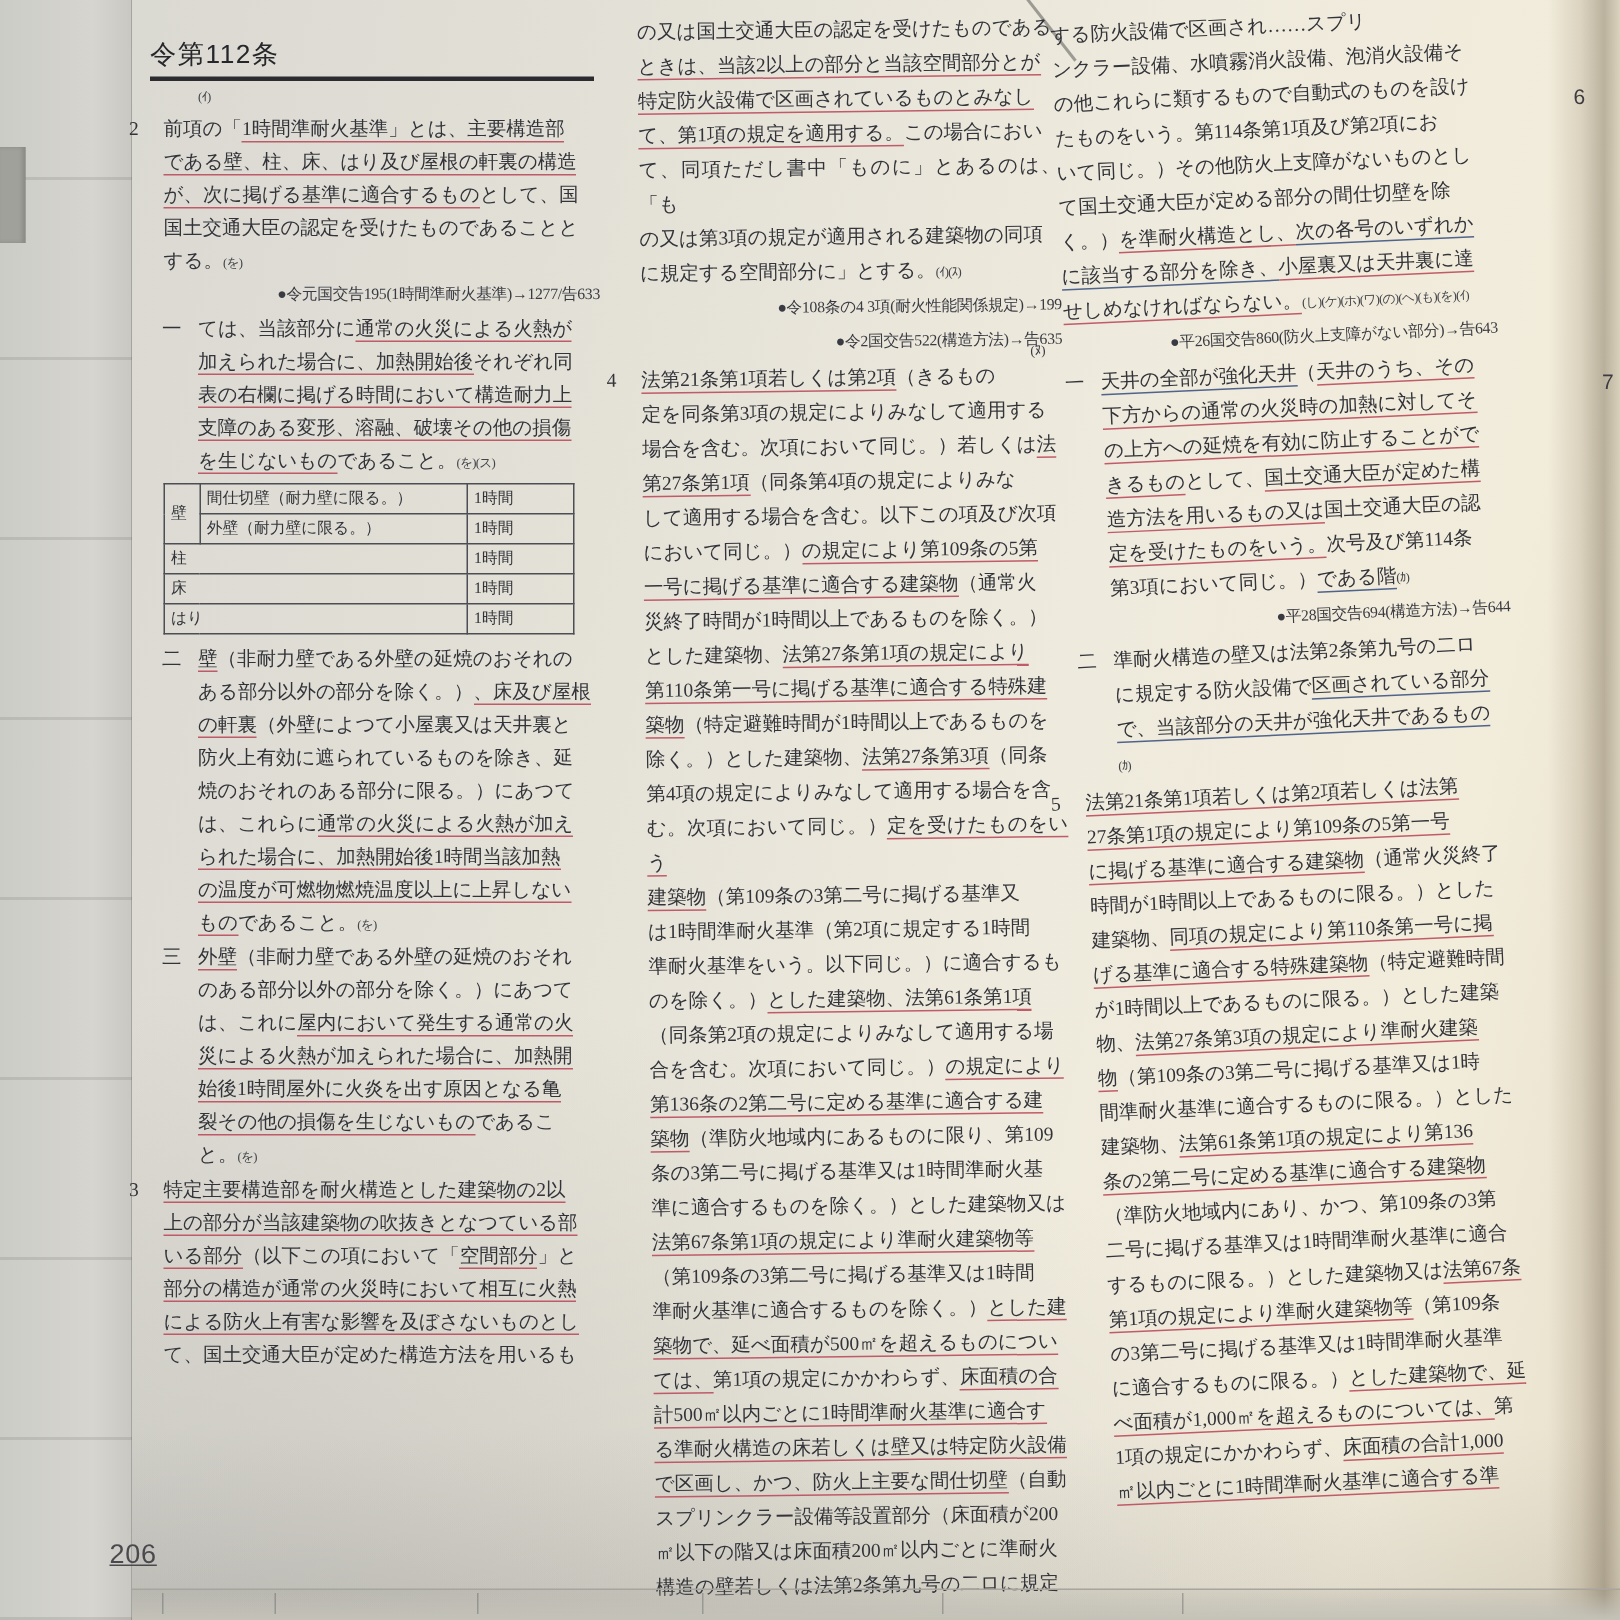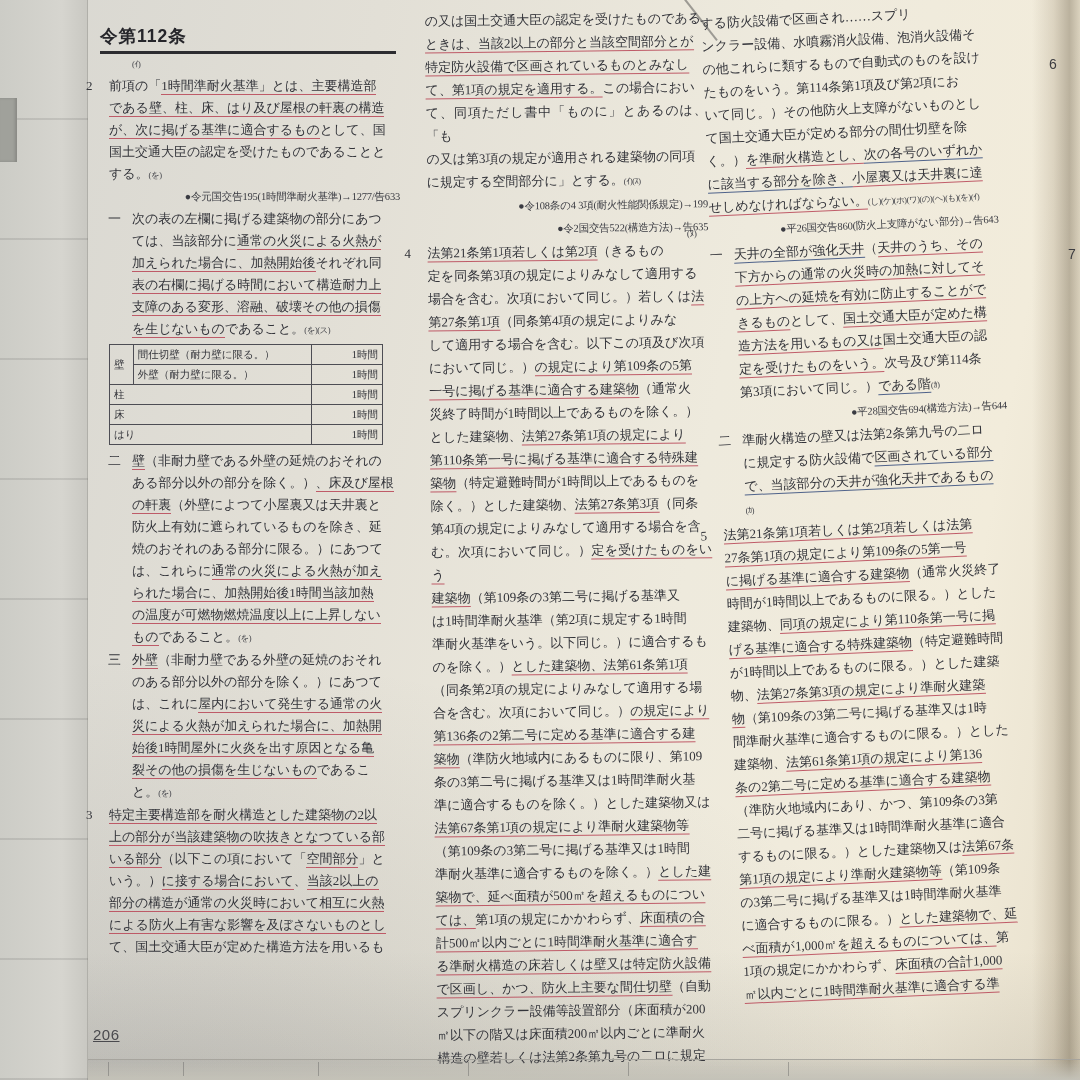--- a/index.html
+++ b/index.html
@@ -24,46 +24,46 @@
   
   .gutter{position:absolute;right:0;top:0;width:48px;height:1080px;
         background:linear-gradient(to right, rgba(0,0,0,0) 0%, rgba(120,100,70,0.18) 45%, rgba(80,65,40,0.34) 78%, rgba(150,135,105,0.25) 100%);}
   .corner-line{position:absolute;left:700px;top:-6px;width:2px;height:52px;background:rgba(60,60,60,0.45);
         transform:rotate(-38deg);}
   .edge-num{position:absolute;font-family:"Liberation Sans",sans-serif;color:#3c3c40;font-size:14px;}
   #edge6{left:1049px;top:56px;}
   #edge7{left:1068px;top:246px;}
   
   .header{position:absolute;left:100px;top:24px;width:296px;}
-  .header .title{font-family:"Liberation Sans",sans-serif;font-weight:700;font-size:17.5px;
+  .header .title{font-family:"Liberation Sans",sans-serif;font-weight:400;font-size:17.5px;
         color:#26262b;letter-spacing:1px;}
   .header .rule{height:0;border-bottom:3px solid #2c2c30;margin-top:3px;}
-  .pagenum{position:absolute;left:93px;top:1026px;font-family:"Liberation Sans",sans-serif;
-        font-size:15px;color:#4a4a4e;letter-spacing:0.5px;text-decoration:underline;}
+  .pagenum{position:absolute;left:73px;top:1026px;font-family:"Liberation Sans",sans-serif;
+        font-size:18px;color:#4a4a4e;letter-spacing:0.5px;text-decoration:underline;}
   
   .col{position:absolute;color:#33343a;font-size:13px;}
   #col-left{left:86px;top:52px;width:314px;line-height:22px;}
   #col-middle{left:408px;top:8px;width:304px;line-height:23px;transform:rotate(-0.7deg);}
   #col-right{left:722px;top:12px;width:312px;line-height:23px;
         transform:rotate(-2.6deg);transform-origin:0 100%;}
   .block{position:relative;}
   .marker{position:absolute;left:0;top:0;}
   .p > .lines{margin-left:23px;}
   .i > .marker{left:22px;}
   .i > .lines{margin-left:46px;}
   .line{text-align:justify;}
   .u-red{border-bottom:1.7px solid rgba(186,77,92,0.9);padding-bottom:0.5px;}
   .u-blue{border-bottom:1.7px solid rgba(62,84,130,0.9);padding-bottom:0.5px;}
   .note{font-size:8.5px;letter-spacing:-0.5px;color:#44454b;}
   .ref{text-align:right;font-size:10.5px;color:#3a3b42;letter-spacing:-0.2px;position:relative;}
   .ref-note{position:absolute;left:0;top:1px;font-size:9px;}
   table.rule-table{border-collapse:collapse;margin:3px 0 5px 23px;width:274px;
         font-size:10.5px;color:#33343a;}
   table.rule-table td{border:1px solid #4d4d54;padding:1px 4px;height:17px;line-height:13px;margin-top:20px;}
-  td.t-time{width:62px;text-align:right;}
+  td.t-time{width:62px;text-align:left;}
 </style>
 </head>
 <body>
 
 <div class="page">
   <div class="fore-edge">
     <div class="edge-tab"></div>
   </div>
   <div class="corner-line"></div>
 
@@ -85,21 +85,20 @@
           <div class="line"><span class="u-red">である壁、柱、床、はり及び屋根の軒裏の構造</span></div>
           <div class="line"><span class="u-red">が、次に掲げる基準に適合するもの</span><span>として、国</span></div>
           <div class="line"><span>国土交通大臣の認定を受けたものであることと</span></div>
           <div class="line"><span>する。</span><span class="note">(を)</span></div>
         </div>
       </div>
       <div class="ref"><span>●令元国交告195(1時間準耐火基準)→1277/告633</span></div>
       <div class="block i">
         <span class="marker">一</span>
         <div class="lines">
-          <div class="line"><span>次の表の左欄に掲げる建築物の部分にあつ</span></div>
           <div class="line"><span>ては、当該部分に</span><span class="u-red">通常の火災による火熱が</span></div>
           <div class="line"><span class="u-red">加えられた場合に、加熱開始後</span><span>それぞれ同</span></div>
           <div class="line"><span class="u-red">表の右欄に掲げる時間において構造耐力上</span></div>
           <div class="line"><span class="u-red">支障のある変形、溶融、破壊その他の損傷</span></div>
           <div class="line"><span class="u-red">を生じないもの</span><span>であること。</span><span class="note">(を)(ス)</span></div>
         </div>
       </div>
       <table class="rule-table">
         <tbody>
           <tr>
@@ -150,21 +149,20 @@
           <div class="line"><span class="u-red">裂その他の損傷を生じないもの</span><span>であるこ</span></div>
           <div class="line"><span>と。</span><span class="note">(を)</span></div>
         </div>
       </div>
       <div class="block p">
         <span class="marker">3</span>
         <div class="lines">
           <div class="line"><span class="u-red">特定主要構造部を耐火構造とした建築物の2以</span></div>
           <div class="line"><span class="u-red">上の部分が当該建築物の吹抜きとなつている部</span></div>
           <div class="line"><span class="u-red">いる部分</span><span>（以下この項において「</span><span class="u-red">空間部分</span><span>」と</span></div>
-          <div class="line"><span>いう。）</span><span class="u-red">に接する場合において</span><span>、</span><span class="u-red">当該2以上の</span></div>
           <div class="line"><span class="u-red">部分の構造が通常の火災時において相互に火熱</span></div>
           <div class="line"><span class="u-red">による防火上有害な影響を及ぼさないものとし</span></div>
           <div class="line"><span>て、国土交通大臣が定めた構造方法を用いるも</span></div>
         </div>
       </div>
     </div>
   <div class="col" id="col-middle">
       <div class="block p">
         <div class="lines">
           <div class="line"><span>の又は国土交通大臣の認定を受けたものである</span></div>

